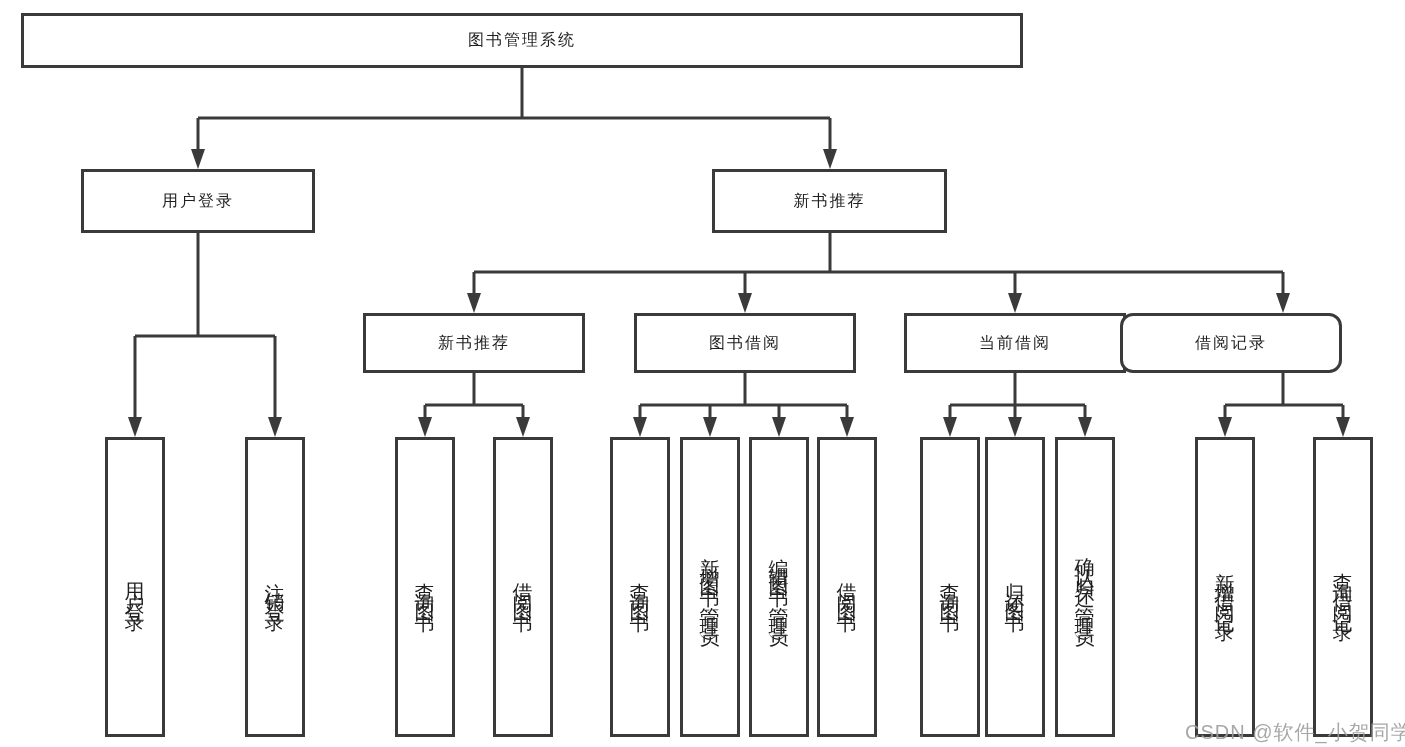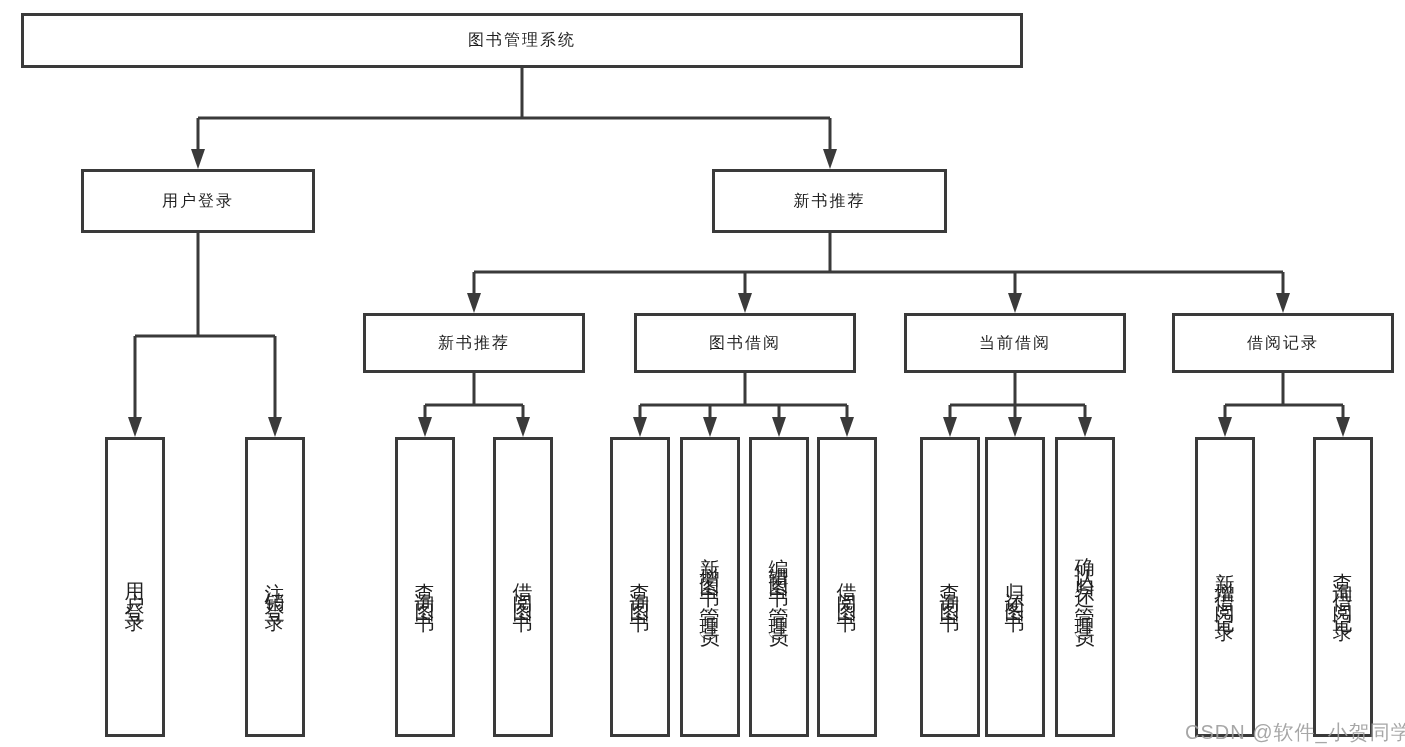--- a/index.html
+++ b/index.html
@@ -27,21 +27,21 @@
   .h-label {
     font-size: 16px;
     letter-spacing: 2px;
     color: #1f1f1f;
     white-space: nowrap;
   }
   .root   { left: 21px;  top: 13px;  width: 1002px; height: 55px; }
   .l2a    { left: 81px;  top: 169px; width: 234px;  height: 64px; }
   .l2b    { left: 712px; top: 169px; width: 235px;  height: 64px; }
   .l3     { top: 313px; width: 222px; height: 60px; }
-  .l3a { left: 363px; }  .l3b { left: 634px; align-items: center; }  .l3c { left: 904px; }  .l3d { left: 1172px; }
+  .l3a { left: 363px; }  .l3b { left: 634px; align-items: center; }  .l3c { left: 904px; }  .l3d { left: 1120px; border-radius: 13px; }
   .leaf   { top: 437px; width: 60px; height: 300px; }
   .leaf > span {
     writing-mode: vertical-rl;
     text-orientation: mixed;
     font-size: 20px;
     line-height: 1;
     letter-spacing: 10px;
     color: #1f1f1f;
     white-space: nowrap;
   }

